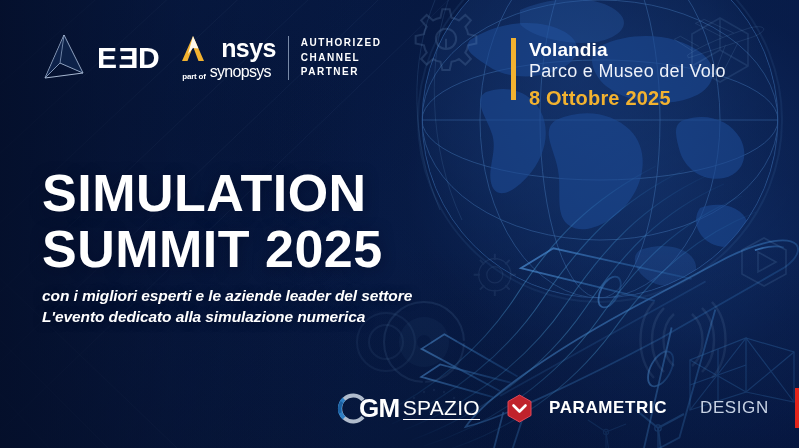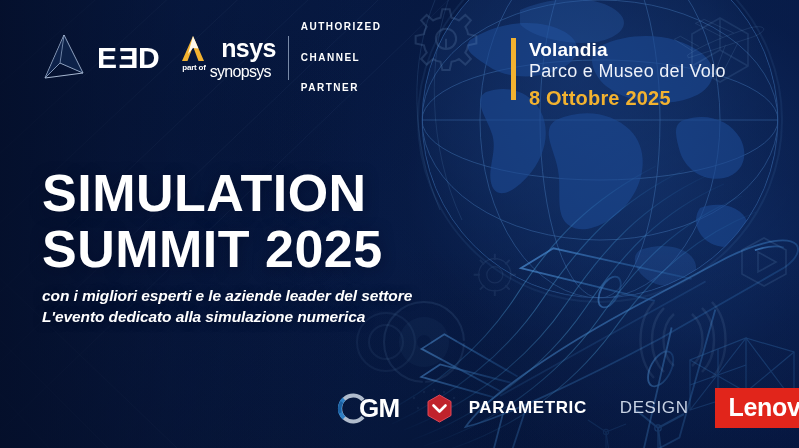--- a/index.html
+++ b/index.html
@@ -81,21 +81,21 @@
   .ansys-a { width: 22px; height: 25px; margin-right: 1px; display:block; }
   .ansys-nsys {
     color: #ffffff;
     font-size: 25px;
     font-weight: bold;
     letter-spacing: -0.6px;
     line-height: 0.95;
   }
   .ansys-sub {
     display: flex;
-    align-items: flex-start;
+    align-items: flex-end;
     gap: 4px;
     margin-top: 2px;
   }
   .ansys-partof {
     color: #ffffff;
     font-size: 8px;
     font-weight: bold;
     letter-spacing: -0.2px;
   }
   .ansys-syn {
@@ -106,21 +106,21 @@
   }
   .ansys-divider {
     width: 1px;
     height: 44px;
     background: #9fb0cc;
     opacity: 0.75;
   }
   .acp-lines {
     display: flex;
     flex-direction: column;
-    gap: 18px;
+    gap: 2px;
   }
   .acp-lines span {
     color: #ffffff;
     font-size: 10px;
     font-weight: bold;
     letter-spacing: 1.5px;
     line-height: 1.25;
   }
 
   
@@ -510,20 +510,21 @@
 
     <div class="gm-logo">
       <svg class="gm-arc" viewBox="0 0 31 31">
         <g fill="none" stroke-width="4">
           <path d="M27 7 A13 13 0 1 0 27 24" stroke="#cfd9e6" stroke-opacity="0.85"></path>
           <path d="M8 25 A13 13 0 0 1 8 6" stroke="#2f7fc4"></path>
           <path d="M4 20 A13 13 0 0 1 6 9" stroke="#1b5fa0" stroke-width="3"></path>
         </g>
       </svg>
       <span class="gm-word">GM</span>
+      <span class="gm-spazio">SPAZIO</span>
     </div>
 
     <div class="pd-logo">
       <svg class="pd-hex" viewBox="0 0 27 29">
         <path d="M13.5 1 L25 7.5 L25 21.5 L13.5 28 L2 21.5 L2 7.5 Z" fill="#c0232c" stroke="#e1485a" stroke-width="1"></path>
         <path d="M7.5 11.5 L13.5 17.5 L19.5 11.5" fill="none" stroke="#ffffff" stroke-width="2.6" stroke-linecap="round" stroke-linejoin="round"></path>
       </svg>
       <span class="pd-name">PARAMETRIC</span>
       <span class="pd-design">DESIGN</span>
     </div>

